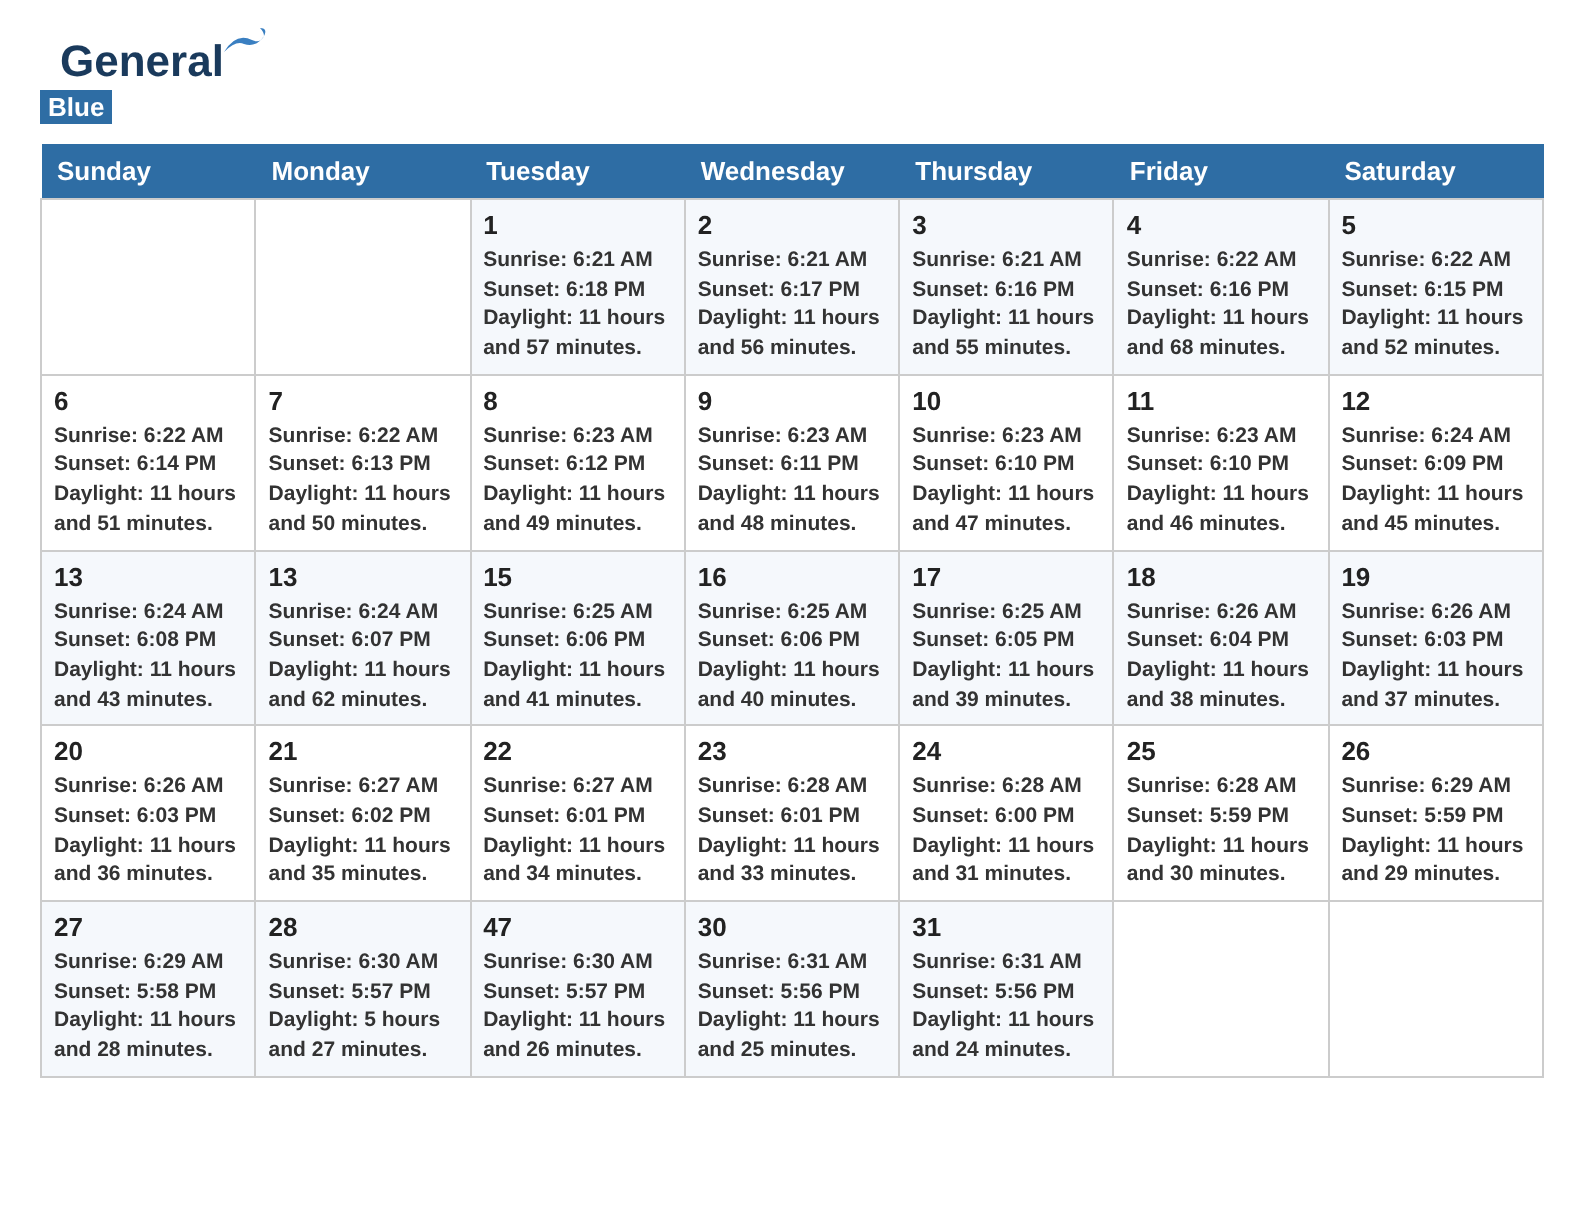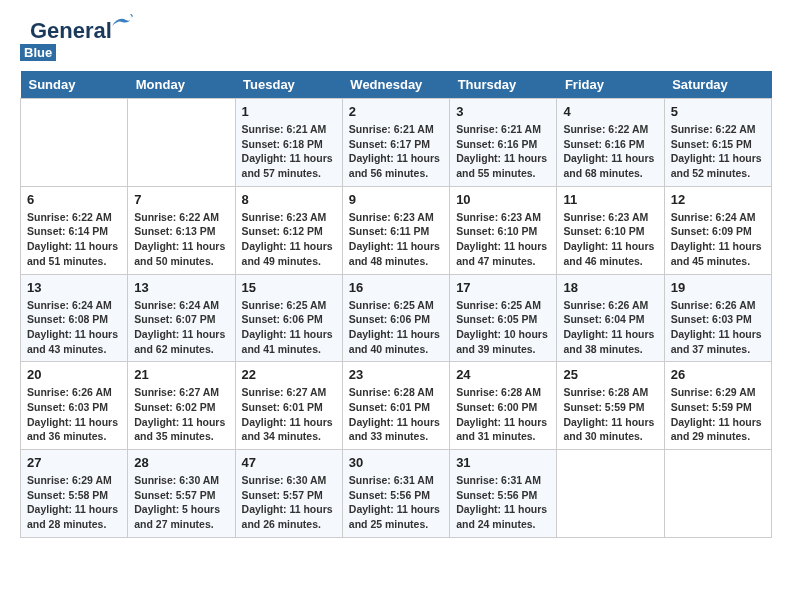--- a/index.html
+++ b/index.html
@@ -250,21 +250,21 @@
             <div>Sunrise: 6:25 AM</div>
             <div>Sunset: 6:06 PM</div>
             <div>Daylight: 11 hours and 40 minutes.</div>
           </div>
         </td>
         <td>
           <span class="day-num">17</span>
           <div class="cell-info">
             <div>Sunrise: 6:25 AM</div>
             <div>Sunset: 6:05 PM</div>
-            <div>Daylight: 10 hours and 39 minutes.</div>
+            <div>Daylight: 11 hours and 39 minutes.</div>
           </div>
         </td>
         <td>
           <span class="day-num">18</span>
           <div class="cell-info">
             <div>Sunrise: 6:26 AM</div>
             <div>Sunset: 6:04 PM</div>
             <div>Daylight: 11 hours and 38 minutes.</div>
           </div>
         </td>

